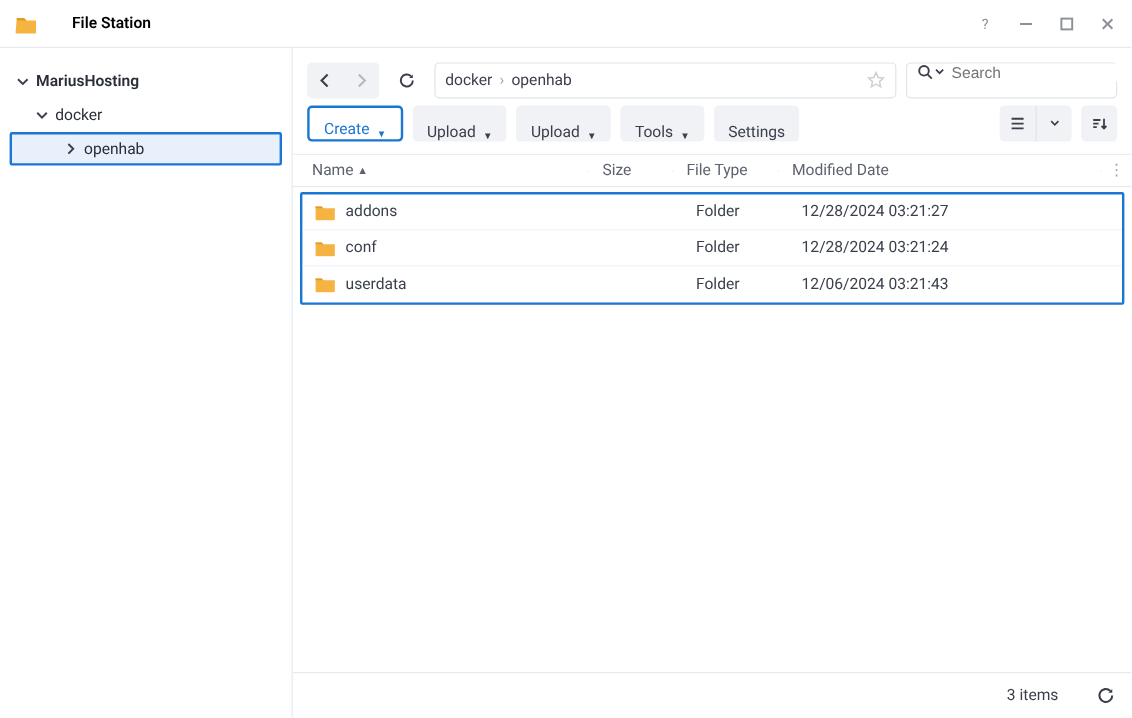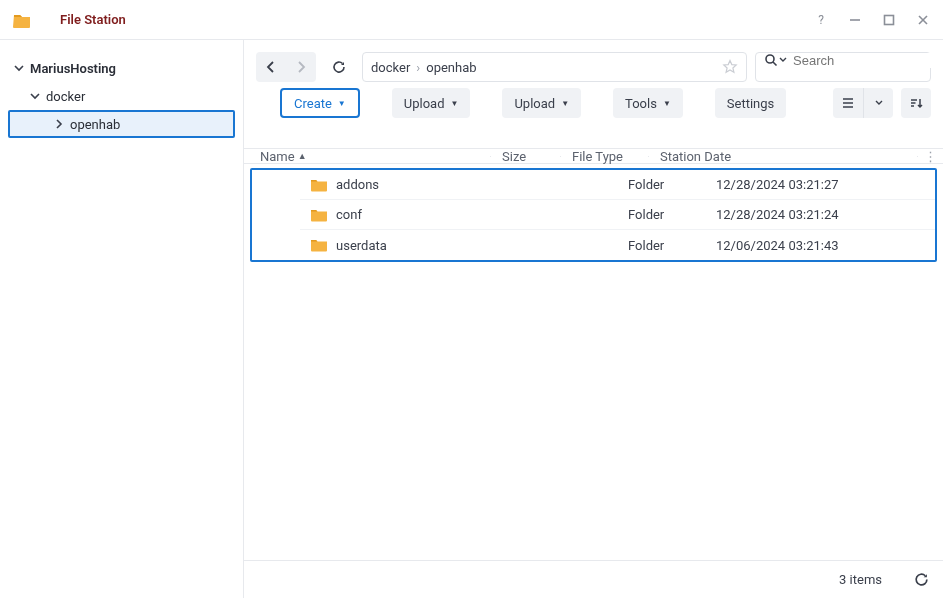--- a/index.html
+++ b/index.html
@@ -1,21 +1,21 @@
 <!DOCTYPE html>
 <html><head>
 <meta charset="utf-8">
 <style>
   * { box-sizing: border-box; margin: 0; padding: 0; }
   body { font-family: -apple-system, BlinkMacSystemFont, "Segoe UI", Roboto, sans-serif; font-size: 13px; color: #3a3f4b; background: #fff; width: 943px; height: 598px; overflow: hidden; }
   
   
   .titlebar { height: 40px; display: flex; align-items: center; padding: 0 12px; border-bottom: 1px solid #e7e9ed; }
   .titlebar .app-icon { width: 20px; height: 20px; margin-right: 8px; }
-  .titlebar .title { font-weight: 600; color: #7f1d1d; flex: 1; padding-left: 20px; }
+  .titlebar .title { font-weight: 600; color: #000000; flex: 1; padding-left: 20px; }
   .titlebar .win-controls { display: flex; gap: 18px; color: #6b7280; }
   .titlebar .win-controls span { cursor: pointer; display: inline-flex; align-items: center; justify-content: center; width: 16px; height: 16px; }
   
   
   .content { display: flex; height: calc(598px - 40px); }
   .sidebar { width: 244px; border-right: 1px solid #e7e9ed; padding: 14px 8px; }
   .main { flex: 1; display: flex; flex-direction: column; }
   
   
   .tree-item { display: flex; align-items: center; height: 28px; padding: 0 6px; color: #2a2e37; font-weight: 600; cursor: pointer; }
@@ -32,44 +32,44 @@
   .refresh-btn { width: 30px; height: 30px; display: flex; align-items: center; justify-content: center; cursor: pointer; border-radius: 4px; }
   .breadcrumb { flex: 1; height: 30px; border: 1px solid #e0e3e8; border-radius: 4px; display: flex; align-items: center; padding: 0 8px; gap: 6px; color: #3a3f4b; }
   .breadcrumb .sep { color: #9ca1ab; }
   .breadcrumb .star { margin-left: auto; color: #cacdd3; }
   .searchbox { width: 176px; height: 30px; border: 1px solid #e0e3e8; border-radius: 4px; display: flex; align-items: flex-start; padding: 0 8px; gap: 6px; }
   .searchbox input { border: none; outline: none; flex: 1; font-size: 13px; color: #3a3f4b; }
   .searchbox .magnify { color: #3a3f4b; font-weight: bold; display: inline-flex; align-items: center; }
   
   
   .toolbar2 { display: flex; align-items: center; gap: 8px; padding: 0 12px 10px 12px; }
-  .btn { height: 30px; padding: 0 12px; background: #f0f2f5; border-radius: 4px; display: inline-flex; align-items: center; gap: 6px; cursor: pointer; color: #3a3f4b; margin-left: 24px; }
+  .btn { height: 30px; padding: 0 12px; background: #f0f2f5; border-radius: 4px; display: inline-flex; align-items: flex-end; gap: 6px; cursor: pointer; color: #3a3f4b; }
   .btn.primary { border: 2px solid #1976d2; color: #1976d2; background: #fff; }
   .btn .caret { font-size: 8px; }
   .toolbar2 .spacer { flex: 1; }
   .view-group { display: flex; background: #f0f2f5; border-radius: 4px; overflow: hidden; }
   .view-btn { width: 30px; height: 30px; display: flex; align-items: center; justify-content: center; cursor: pointer; border-left: 1px solid #e0e3e8; }
   .view-btn:first-child { border-left: none; }
   .sort-btn { width: 30px; height: 30px; background: #f0f2f5; border-radius: 4px; display: flex; align-items: center; justify-content: center; cursor: pointer; }
   
   
   .table-wrap { flex: 1; display: flex; flex-direction: column; overflow: hidden; }
-  .thead { display: flex; height: 16px; border-top: 1px solid #e7e9ed; border-bottom: 1px solid #e7e9ed; align-items: center; color: #5c626e; font-size: 13px; margin-top: 20px; }
+  .thead { display: flex; height: 28px; border-top: 1px solid #e7e9ed; border-bottom: 1px solid #e7e9ed; align-items: center; color: #5c626e; font-size: 13px; }
   .th, .td { padding: 0 10px; display: flex; align-items: center; }
   .col-name { width: 248px; }
   .col-size { width: 70px; }
   .col-type { width: 88px; }
   .col-date { flex: 1; }
   .col-menu { width: 24px; justify-content: center; color: #9ca1ab; }
   .th.col-name { padding-left: 16px; }
   .th .sort-ind { font-size: 9px; margin-left: 3px; }
   .th { border-right: 1px solid transparent; position: relative;}
   .th:not(:last-child)::after { content:""; position:absolute; right:0; top:7px; bottom:7px; width:1px; background:#e7e9ed;}
   
-  .tbody { border: 2px solid #1976d2; border-radius: 2px; margin: 4px 6px 0 6px; padding-left: 48px; }
+  .tbody { border: 2px solid #1976d2; border-radius: 2px; margin: 4px 6px 0 6px; }
   .tr { display: flex; height: 30px; align-items: center; border-bottom: 1px solid #f0f2f5; }
   .tr:last-child { border-bottom: none; }
   .td.col-name { padding-left: 10px; gap: 8px; }
   .folder-icon { width: 18px; height: 14px; }
   
   
   .footer { height: 38px; border-top: 1px solid #e7e9ed; display: flex; align-items: center; justify-content: flex-end; padding: 0 14px; gap: 32px; color: #3a3f4b; }
   .footer .refresh { cursor: pointer; display:inline-flex; }
   
   svg { display: block; }
@@ -234,21 +234,21 @@
             <span>Name</span>
             <span class="sort-ind">▲</span>
           </div>
         <div class="th col-size">
             <span>Size</span>
           </div>
         <div class="th col-type">
             <span>File Type</span>
           </div>
         <div class="th col-date">
-            <span>Station Date</span>
+            <span>Modified Date</span>
           </div>
         <div class="th col-menu">⋮</div>
       </div>
       <div class="tbody" id="tbody">
           <div class="tr">
             <div class="td col-name">
               <span>
                 <svg class="folder-icon" width="18" height="14" viewBox="0 0 18 14">
                   <path d="M1 2 h5 l1.5 1.5 H17 v9 a1 1 0 0 1 -1 1 H2 a1 1 0 0 1 -1 -1 z" fill="#f5b341"></path>
                   <path d="M1 2 h5 l1.5 1.5 H1 z" fill="#e39a1e"></path>

